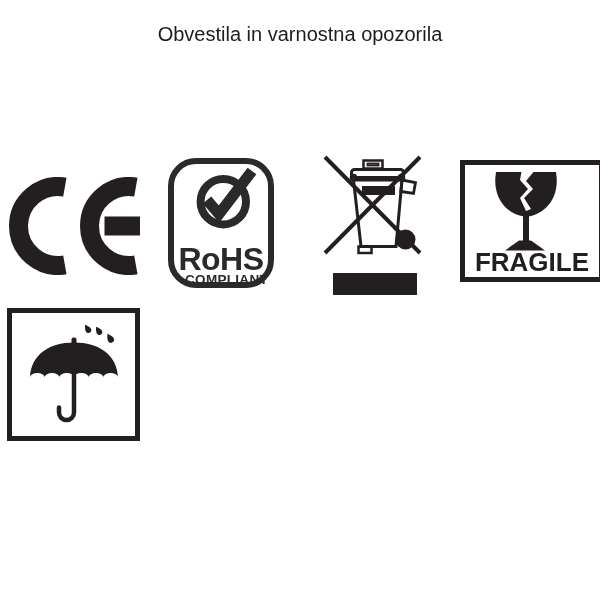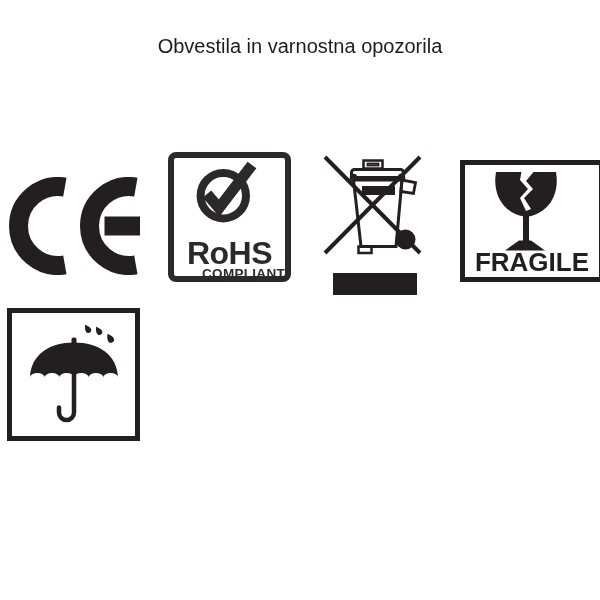--- a/index.html
+++ b/index.html
@@ -7,32 +7,32 @@
   html,body { background:#fff; }
   .stage {
     position:relative; width:600px; height:600px;
     background:var(--bg); overflow:hidden;
     font-family:"Liberation Sans", sans-serif;
     color:var(--ink);
   }
   .page-title {
     position:absolute; top:21px; left:0; width:600px;
     text-align:center; font-size:20px; line-height:1.3;
-    color:#1d1d1f; font-weight:400;margin-top:12px;
+    color:#1d1d1f; font-weight:400;
   }
   .sym { position:absolute; }
   svg { display:block; }
 
   
   .ce { left:9px; top:177px; width:132px; height:98px; }
 
   
   .rohs {
-    left:168px; top:152px; width:123px; height:130px;
-    border:6px solid var(--rohs-ink); border-radius:8px;
+    left:168px; top:158px; width:106px; height:130px;
+    border:6px solid var(--rohs-ink); border-radius:28px;
     color:var(--rohs-ink);
   }
   .rohs-check-svg { position:absolute; top:0; left:0; }
   .rohs-title {
     position:absolute; top:79px; left:0; right:0; text-align:center;
     font-size:32px; font-weight:bold; line-height:1; letter-spacing:-0.5px;
   }
   .rohs-sub {
     position:absolute; top:109px; left:0; right:0; text-align:right;
     font-size:13.5px; font-weight:bold; line-height:1; letter-spacing:0.3px;

